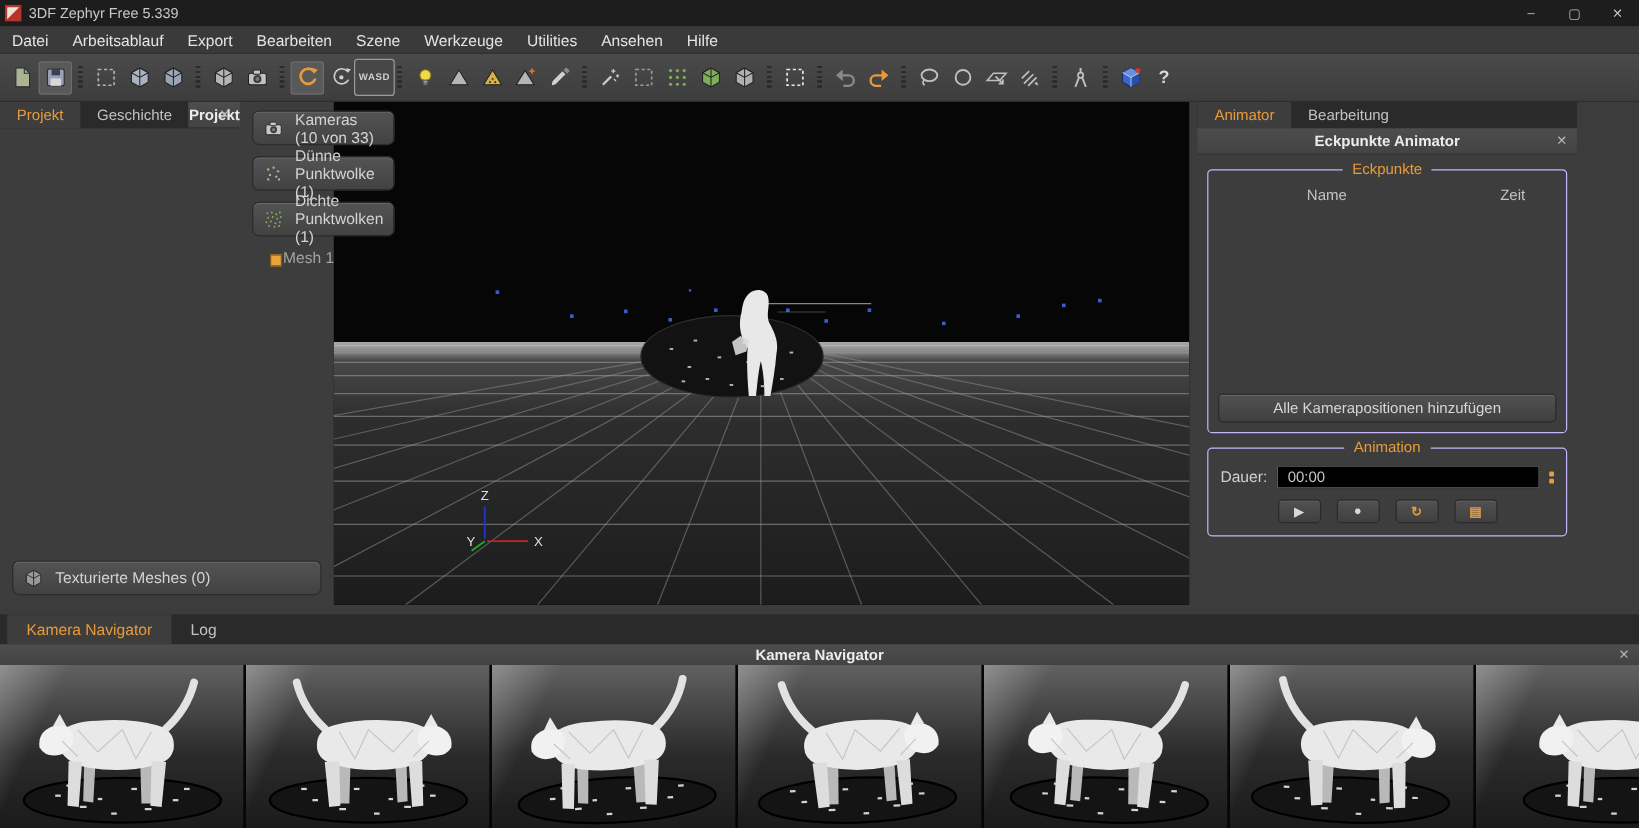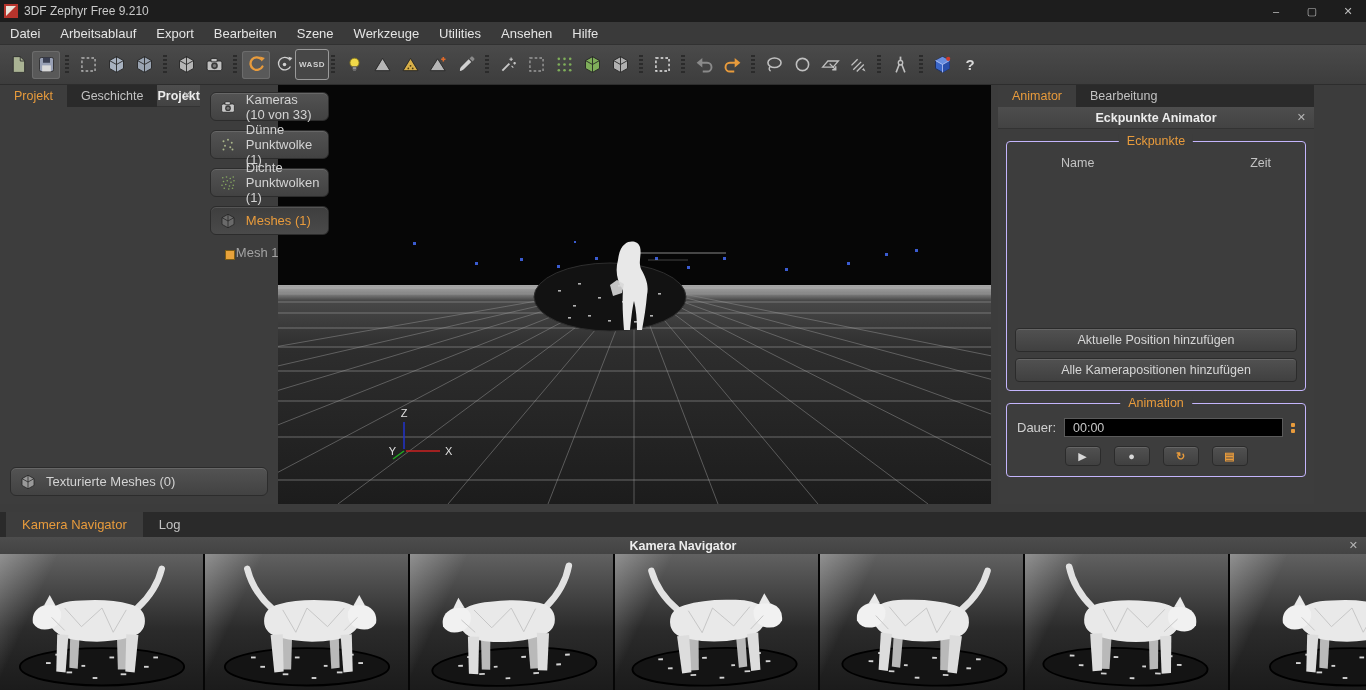--- a/index.html
+++ b/index.html
@@ -48,21 +48,21 @@
   .proj-item svg{width:18px;height:18px;flex:none}
   .proj-item.active{background:linear-gradient(#3e3e3e,#4a4a4a);color:#e89b3c}
   .mesh-row{display:flex;align-items:flex-end;gap:1px;padding:1px 0 0 15px;font-size:13px;color:#a3a3a3}
   .mesh-swatch{width:10px;height:10px;background:#e8a33b;border:1px solid #7c5c14;flex:none}
   .textured-slot{position:absolute;left:10px;right:10px;bottom:8px}
 
   
   .group{margin:12px 8px 0;border:1px solid #c4b5fd;border-radius:4px;position:relative;padding:12px 8px 8px}
   .group-title{position:absolute;top:-8px;left:50%;transform:translateX(-50%);background:#3d3d3d;padding:0 8px;color:#e89b3c;font-size:12.5px;white-space:nowrap}
   .col-head{display:flex;font-size:12.5px;color:#c3c3c3;padding-top:2px}
-  .col-name{margin-left:46px}
+  .col-name{margin-left:74px}
   .col-zeit{margin-left:auto;margin-right:26px}
   .ek-space{height:158px}
   .btn{height:24px;border-radius:4px;background:linear-gradient(#515151,#404040);border:1px solid #2b2b2b;box-shadow:inset 0 1px 0 rgba(255,255,255,.12);color:#d6d6d6;font-size:12.5px;display:flex;align-items:center;justify-content:center;width:100%}
   .btn + .btn{margin-top:6px}
   .dauer-row{display:flex;align-items:center;gap:8px;padding:2px 2px 9px}
   .dauer-label{font-size:13px;color:#d0d0d0;flex:none}
   .dauer-field{flex:1;height:19px;background:#000000;border:1px solid #5a5a5a;color:#c6c6c6;font-size:12.5px;display:flex;align-items:center;padding:0 8px}
   .spinner{display:flex;flex-direction:column;gap:2px;flex:none}
   .spinner i{width:4px;height:4px;background:#e89b3c;border-radius:1px;display:block}
   .transport{display:flex;justify-content:center;gap:13px;padding-bottom:2px}
@@ -257,21 +257,21 @@
 
 <div class="app">
 
   <div class="titlebar">
     <span class="logo">
       <svg width="14" height="14">
           <rect width="14" height="14" fill="#b5342c"></rect>
           <path d="M2 2h10L2 12z" fill="#e8e4da"></path>
         </svg>
     </span>
-    <span>3DF Zephyr Free 9.210</span>
+    <span>3DF Zephyr Free 5.339</span>
     <div class="win-controls">
       <span class="win-btn">–</span>
       <span class="win-btn">▢</span>
       <span class="win-btn">✕</span>
     </div>
   </div>
 
   <div class="menubar">
     <span class="menu-item">Datei</span>
     <span class="menu-item">Arbeitsablauf</span>
@@ -465,26 +465,20 @@
           <svg style="color:#a9b58a">
               <use href="#sym-sparse-dots"></use>
             </svg>
           <span>Dünne Punktwolke (1)</span>
         </div>
         <div class="proj-item">
           <svg style="color:#86a860">
               <use href="#sym-dense-dots"></use>
             </svg>
           <span>Dichte Punktwolken (1)</span>
-        </div>
-        <div class="proj-item active">
-          <svg style="color:#6a6a6a">
-              <use href="#sym-cube"></use>
-            </svg>
-          <span>Meshes (1)</span>
         </div>
         <div class="mesh-row">
           <span class="mesh-swatch"></span>
           <span>Mesh 1</span>
         </div>
       </div>
       <div class="textured-slot">
         <div class="proj-item">
           <svg style="color:#9a9a9a">
               <use href="#sym-cube"></use>
@@ -605,21 +599,20 @@
         <span>Eckpunkte Animator</span>
         <span class="panel-close">✕</span>
       </div>
       <div class="group">
         <span class="group-title">Eckpunkte</span>
         <div class="col-head">
           <span class="col-name">Name</span>
           <span class="col-zeit">Zeit</span>
         </div>
         <div class="ek-space"></div>
-        <div class="btn">Aktuelle Position hinzufügen</div>
         <div class="btn">Alle Kamerapositionen hinzufügen</div>
       </div>
       <div class="group">
         <span class="group-title">Animation</span>
         <div class="dauer-row">
           <span class="dauer-label">Dauer:</span>
           <div class="dauer-field">00:00</div>
           <span class="spinner">
               <i></i>
               <i></i>

